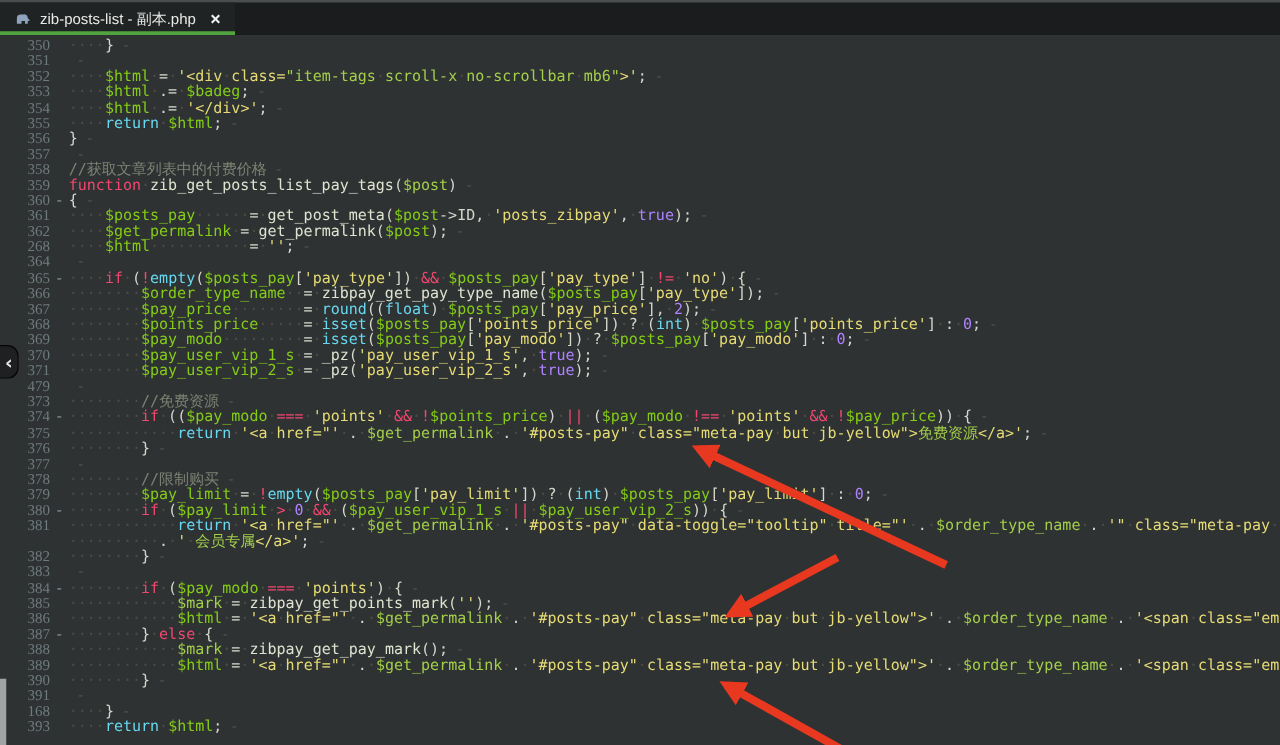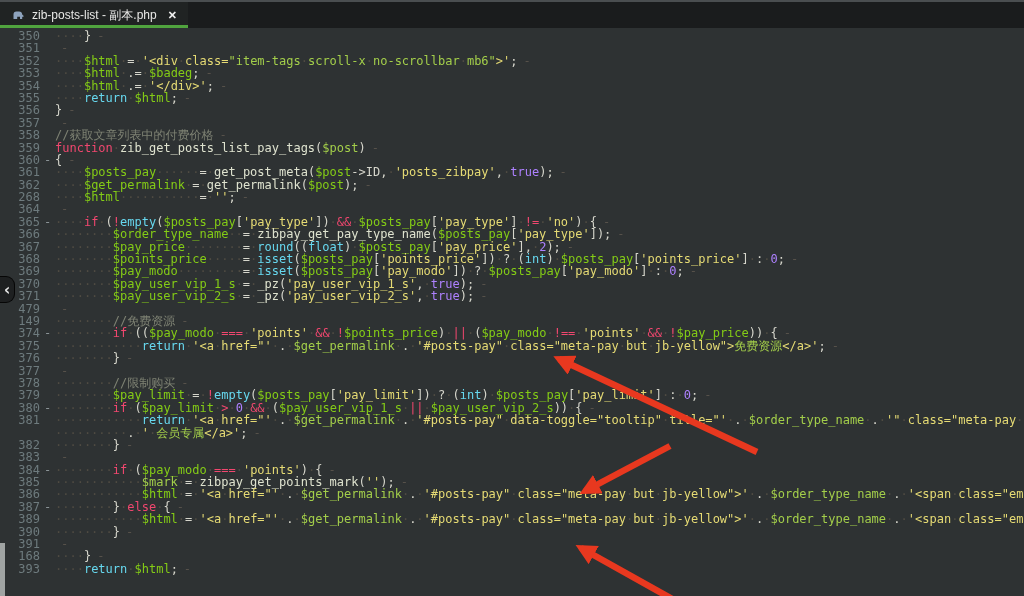--- a/index.html
+++ b/index.html
@@ -12,21 +12,21 @@
        display:flex;align-items:center;padding-left:12px;box-sizing:border-box;
        color:#e8e8e6;font:12px "Liberation Sans",sans-serif;}
   .tab-underline{position:absolute;left:0;bottom:0;width:188px;height:3px;background:#50a33e;}
   .tab-title{margin-left:7px;white-space:nowrap;}
   .tab-close{margin-left:11px;font-size:11px;font-weight:bold;color:#f0f0f0;cursor:pointer;}
   .file-icon{width:13px;height:11px;display:inline-block;}
   
   .editor{position:absolute;top:28px;left:0;width:1024px;height:568px;background:#2e3233;
           overflow:hidden;padding-top:2px;}
   .row{display:flex;height:12.4px;line-height:12.4px;font-size:12px;}
-  .ln{flex:0 0 40px;width:40px;text-align:right;color:#6e7b7e;white-space:pre;}
+  .ln{flex:0 0 40px;width:40px;text-align:right;color:#6e7b7e;white-space:pre;font-family:Liberation Serif, serif;}
   .fold{flex:0 0 15px;width:15px;text-align:center;color:#8a9396;}
   .code{white-space:pre;}
   .tk-p{color:#d6d6cc}.tk-v{color:#84cc16}.tk-g{color:#a3ce4a}.tk-k{color:#f1476f}
   .tk-b{color:#67d8ef}.tk-c{color:#ae81ff}.tk-s{color:#e6db74}.tk-f{color:#dfe3cf}
   .tk-m{color:#7e8273}.tk-w{color:#4f4b42}.tk-e{color:#56514a;padding-left:6px}
   
   .arrows{position:absolute;top:0;left:0;width:1024px;height:596px;pointer-events:none;}
   .chevron-tab{position:absolute;left:0;top:276px;width:15px;height:27px;background:#1e2021;
                border:1px solid #060606;border-left:none;border-radius:0 9px 9px 0;
                color:#e9e9e9;font:bold 15px "DejaVu Sans",sans-serif;
@@ -158,21 +158,21 @@
         <span class="ln">371</span>
         <span class="fold"></span>
         <span class="code"><span class="tk-w">········</span><span class="tk-v">$pay_user_vip_2_s</span><span class="tk-w">·</span><span class="tk-p">=</span><span class="tk-w">·</span><span class="tk-f">_pz</span><span class="tk-p">(</span><span class="tk-s">'pay_user_vip_2_s'</span><span class="tk-p">,</span><span class="tk-w">·</span><span class="tk-c">true</span><span class="tk-p">);</span><span class="tk-e">-</span></span>
       </div>
       <div class="row">
         <span class="ln">479</span>
         <span class="fold"></span>
         <span class="code"><span class="tk-e">-</span></span>
       </div>
       <div class="row">
-        <span class="ln">149</span>
+        <span class="ln">373</span>
         <span class="fold"></span>
         <span class="code"><span class="tk-w">········</span><span class="tk-m">//免费资源</span><span class="tk-e">-</span></span>
       </div>
       <div class="row">
         <span class="ln">374</span>
         <span class="fold">-</span>
         <span class="code"><span class="tk-w">········</span><span class="tk-k">if</span><span class="tk-w">·</span><span class="tk-p">((</span><span class="tk-v">$pay_modo</span><span class="tk-w">·</span><span class="tk-k">===</span><span class="tk-w">·</span><span class="tk-s">'points'</span><span class="tk-w">·</span><span class="tk-k">&amp;&amp;</span><span class="tk-w">·</span><span class="tk-k">!</span><span class="tk-v">$points_price</span><span class="tk-p">)</span><span class="tk-w">·</span><span class="tk-k">||</span><span class="tk-w">·</span><span class="tk-p">(</span><span class="tk-v">$pay_modo</span><span class="tk-w">·</span><span class="tk-k">!==</span><span class="tk-w">·</span><span class="tk-s">'points'</span><span class="tk-w">·</span><span class="tk-k">&amp;&amp;</span><span class="tk-w">·</span><span class="tk-k">!</span><span class="tk-v">$pay_price</span><span class="tk-p">))</span><span class="tk-w">·</span><span class="tk-p">{</span><span class="tk-e">-</span></span>
       </div>
       <div class="row">
         <span class="ln">375</span>
@@ -236,20 +236,25 @@
       </div>
       <div class="row">
         <span class="ln">386</span>
         <span class="fold"></span>
         <span class="code"><span class="tk-w">············</span><span class="tk-v">$html</span><span class="tk-w">·</span><span class="tk-p">=</span><span class="tk-w">·</span><span class="tk-s">'&lt;a</span><span class="tk-w">·</span><span class="tk-s">href="'</span><span class="tk-w">·</span><span class="tk-p">.</span><span class="tk-w">·</span><span class="tk-g">$get_permalink</span><span class="tk-w">·</span><span class="tk-p">.</span><span class="tk-w">·</span><span class="tk-s">'#posts-pay"</span><span class="tk-w">·</span><span class="tk-s">class="meta-pay</span><span class="tk-w">·</span><span class="tk-s">but</span><span class="tk-w">·</span><span class="tk-s">jb-yellow"&gt;'</span><span class="tk-w">·</span><span class="tk-p">.</span><span class="tk-w">·</span><span class="tk-g">$order_type_name</span><span class="tk-w">·</span><span class="tk-p">.</span><span class="tk-w">·</span><span class="tk-s">'&lt;span</span><span class="tk-w">·</span><span class="tk-s">class="em09</span></span>
       </div>
       <div class="row">
         <span class="ln">387</span>
         <span class="fold">-</span>
         <span class="code"><span class="tk-w">········</span><span class="tk-p">}</span><span class="tk-w">·</span><span class="tk-k">else</span><span class="tk-w">·</span><span class="tk-p">{</span><span class="tk-e">-</span></span>
+      </div>
+      <div class="row">
+        <span class="ln">388</span>
+        <span class="fold"></span>
+        <span class="code"><span class="tk-w">············</span><span class="tk-g">$mark</span><span class="tk-w">·</span><span class="tk-p">=</span><span class="tk-w">·</span><span class="tk-f">zibpay_get_pay_mark</span><span class="tk-p">();</span><span class="tk-e">-</span></span>
       </div>
       <div class="row">
         <span class="ln">389</span>
         <span class="fold"></span>
         <span class="code"><span class="tk-w">············</span><span class="tk-v">$html</span><span class="tk-w">·</span><span class="tk-p">=</span><span class="tk-w">·</span><span class="tk-s">'&lt;a</span><span class="tk-w">·</span><span class="tk-s">href="'</span><span class="tk-w">·</span><span class="tk-p">.</span><span class="tk-w">·</span><span class="tk-g">$get_permalink</span><span class="tk-w">·</span><span class="tk-p">.</span><span class="tk-w">·</span><span class="tk-s">'#posts-pay"</span><span class="tk-w">·</span><span class="tk-s">class="meta-pay</span><span class="tk-w">·</span><span class="tk-s">but</span><span class="tk-w">·</span><span class="tk-s">jb-yellow"&gt;'</span><span class="tk-w">·</span><span class="tk-p">.</span><span class="tk-w">·</span><span class="tk-g">$order_type_name</span><span class="tk-w">·</span><span class="tk-p">.</span><span class="tk-w">·</span><span class="tk-s">'&lt;span</span><span class="tk-w">·</span><span class="tk-s">class="em09</span></span>
       </div>
       <div class="row">
         <span class="ln">390</span>
         <span class="fold"></span>
         <span class="code"><span class="tk-w">········</span><span class="tk-p">}</span><span class="tk-e">-</span></span>

